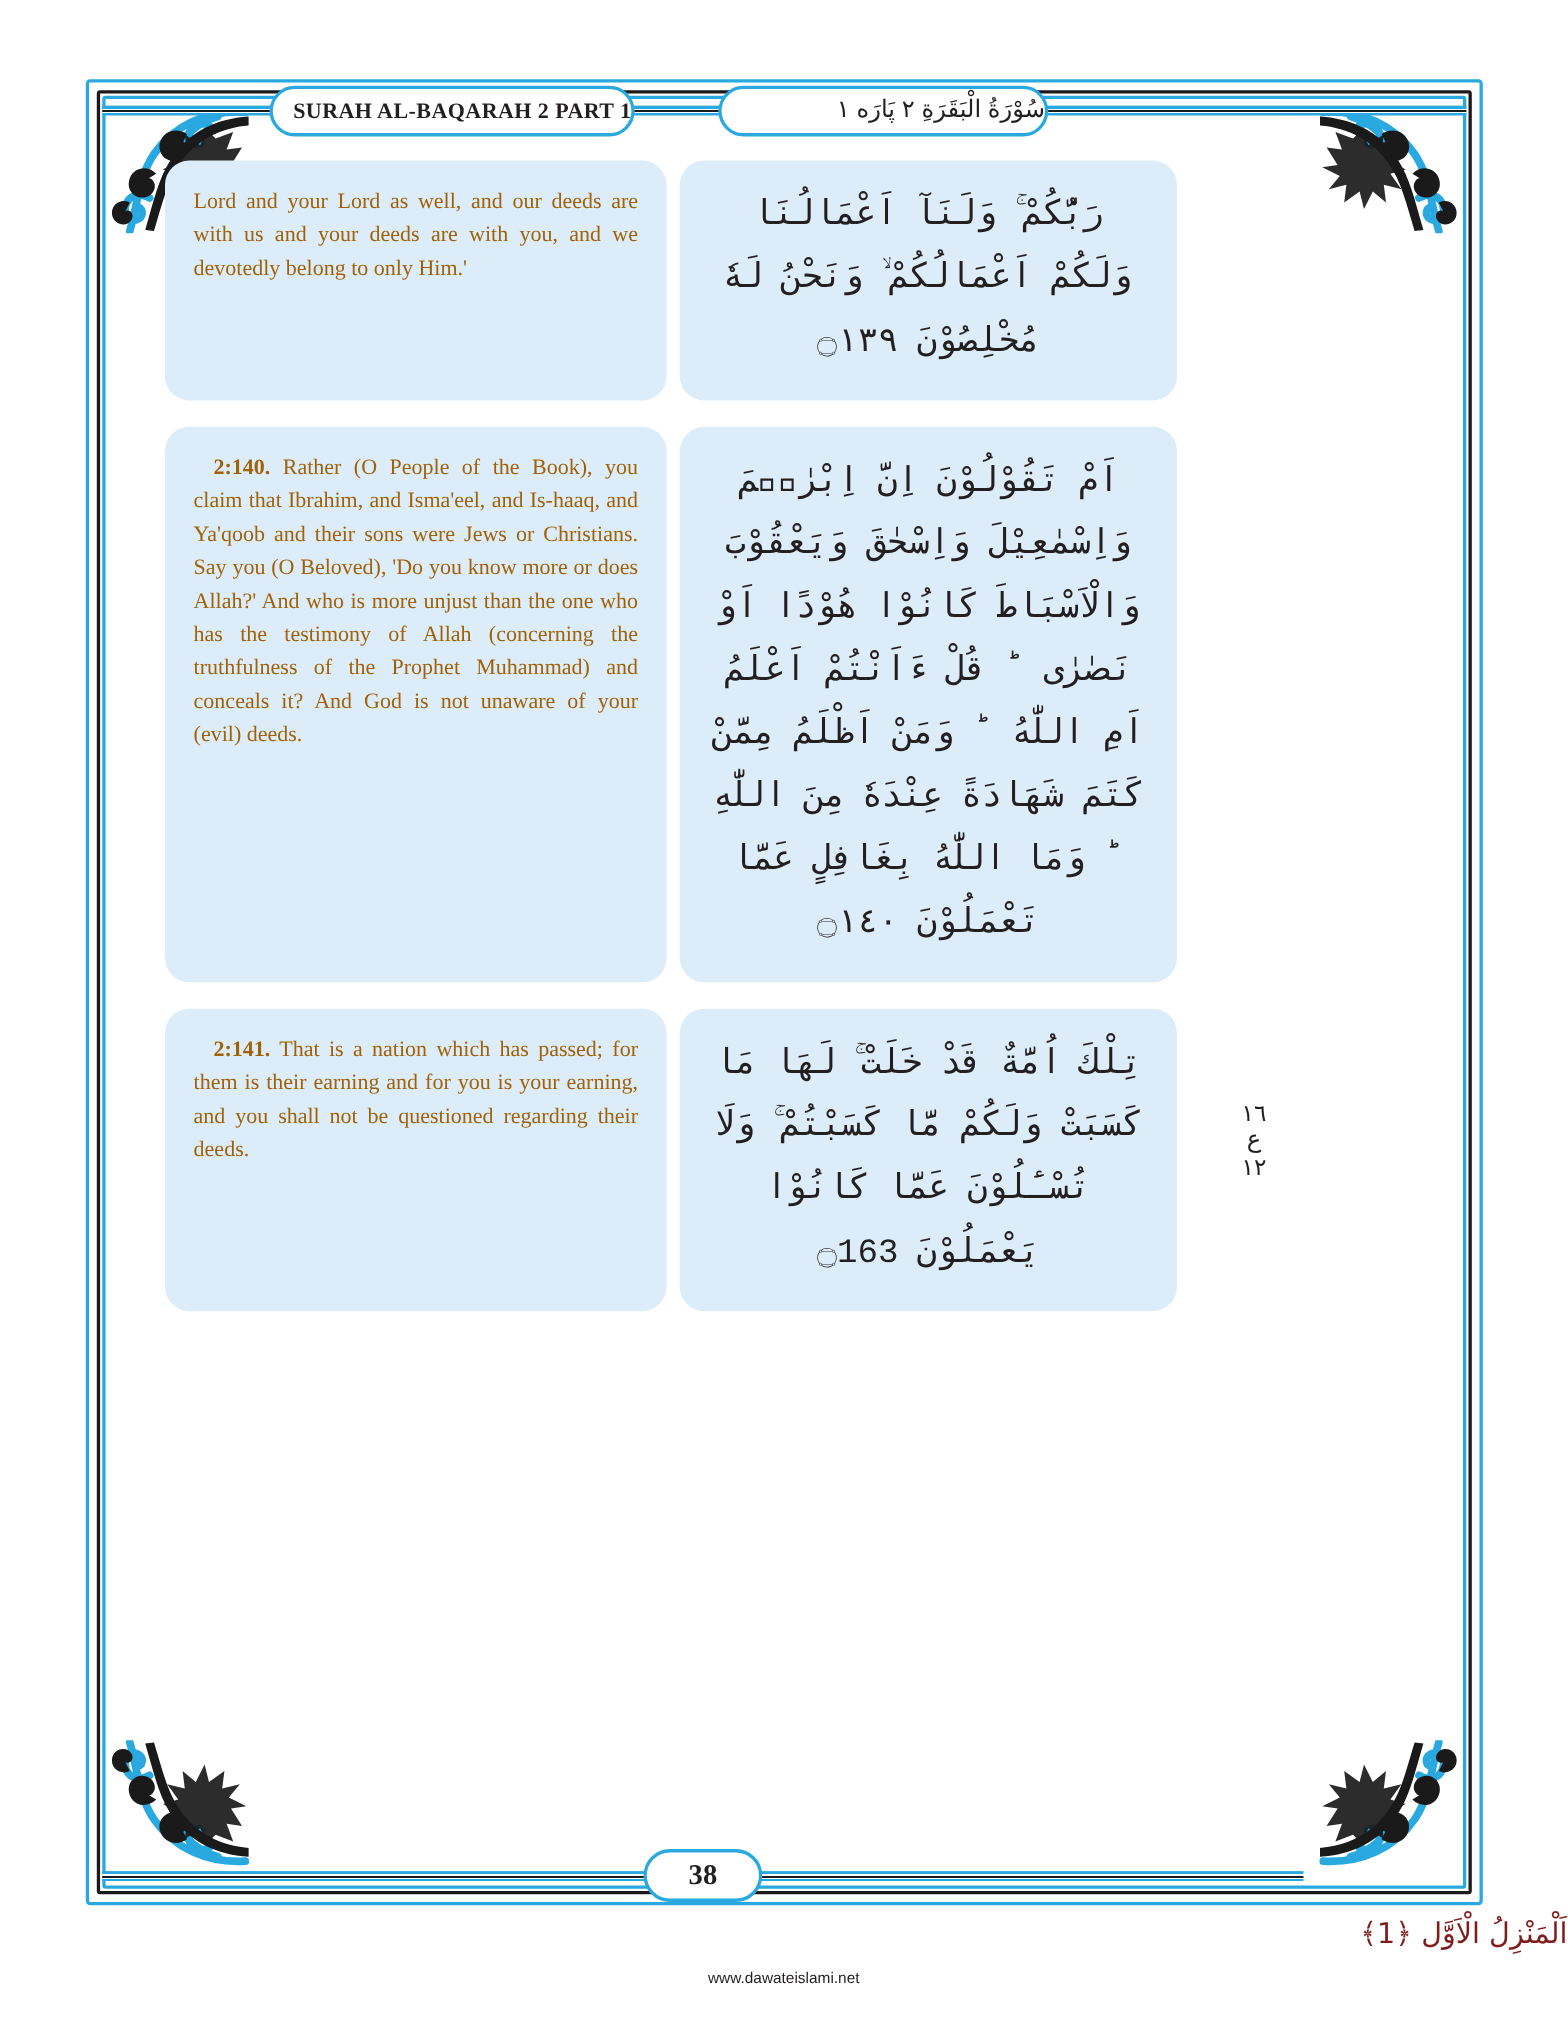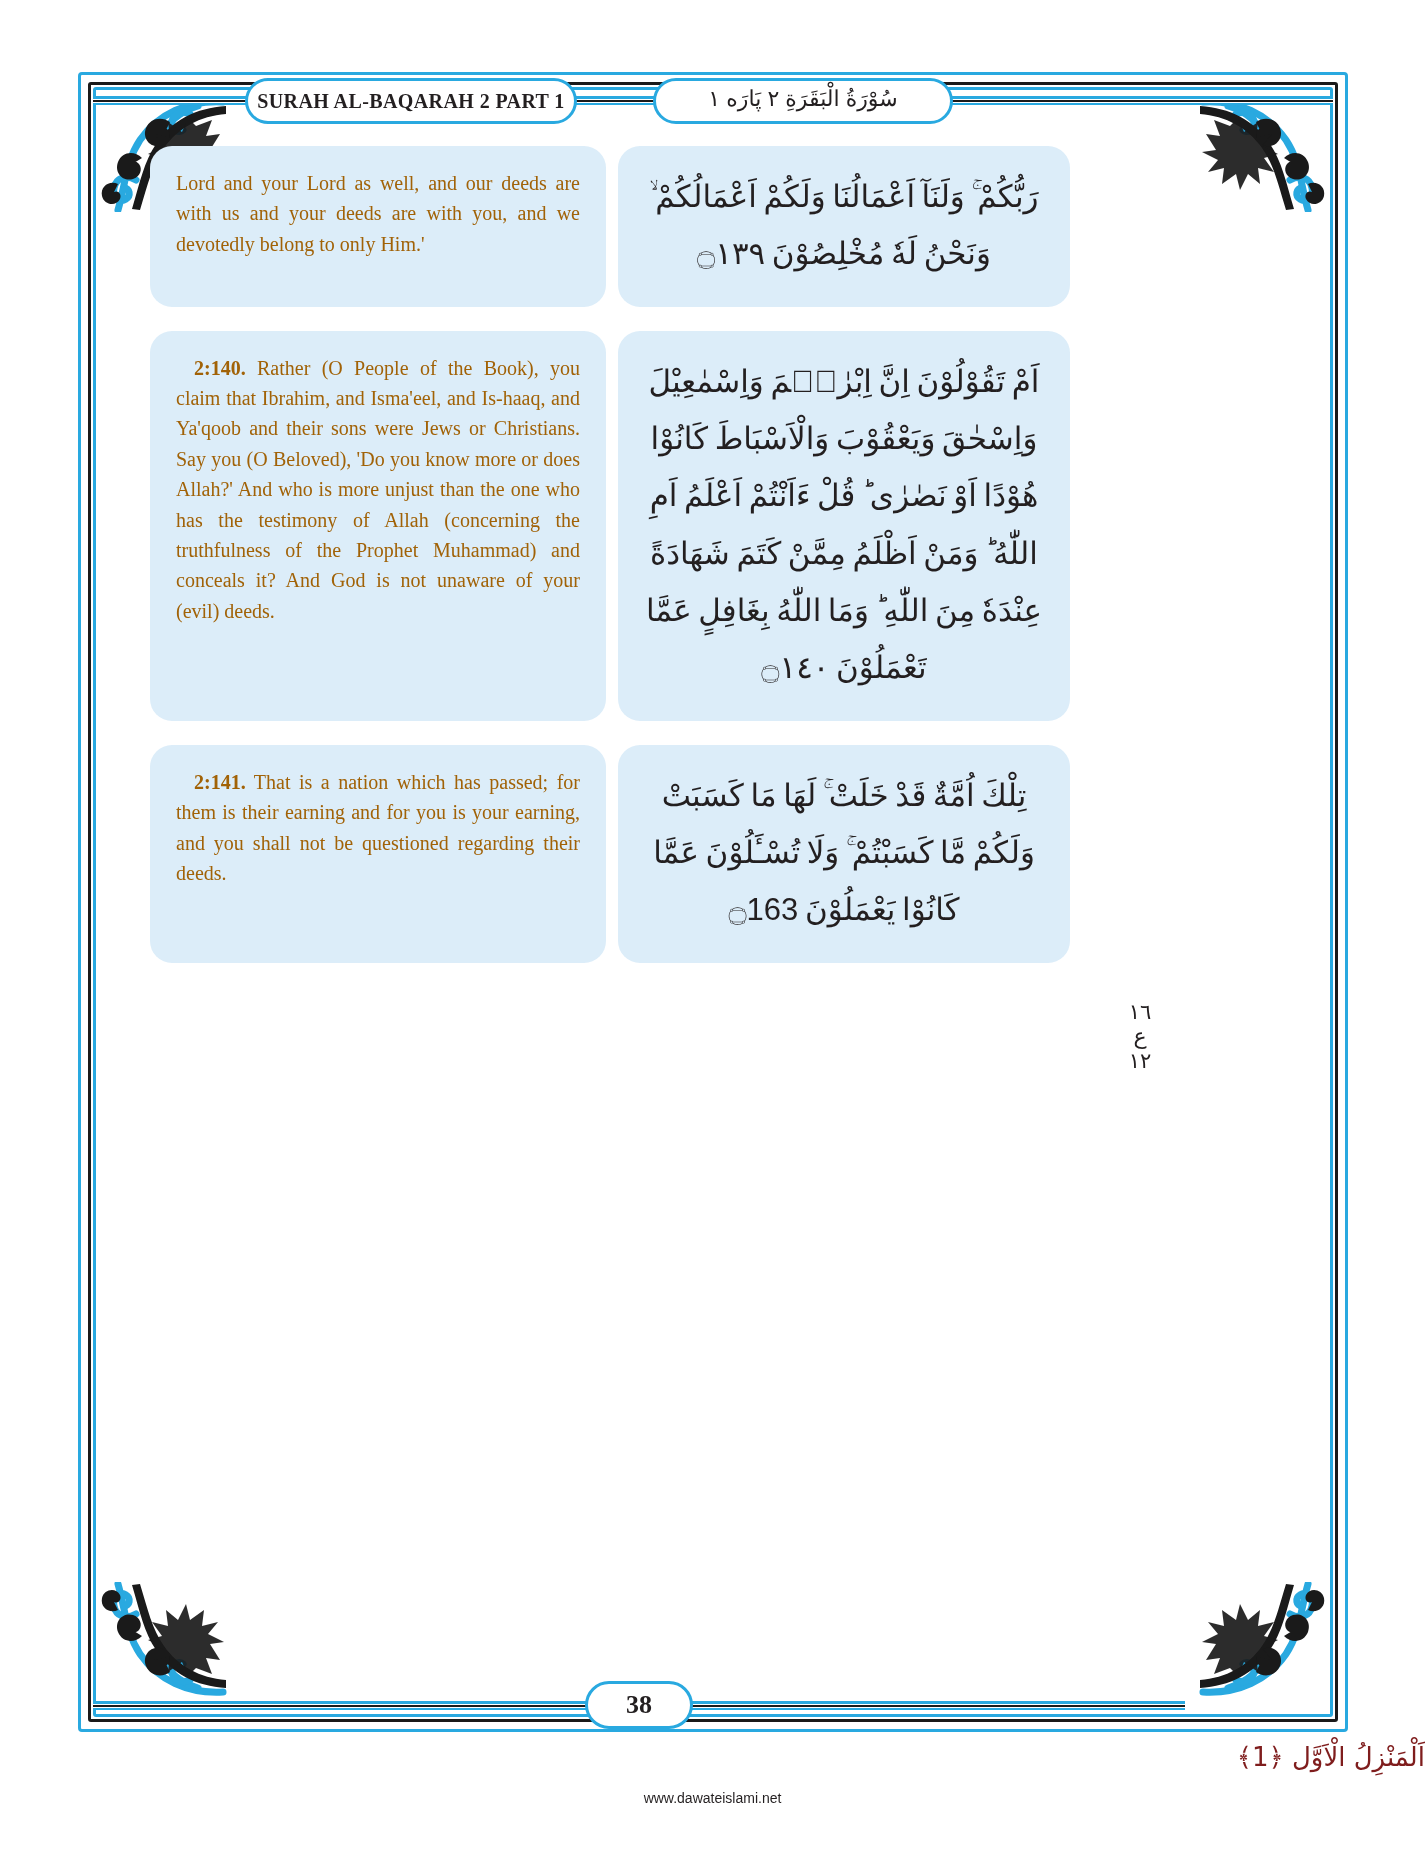--- a/index.html
+++ b/index.html
@@ -61,21 +61,21 @@
         #29a9e0 7px, #29a9e0 9px);
   }
   .title-pill {
     position: absolute;
     background: #ffffff;
     border: 3px solid #29a9e0;
     border-radius: 28px;
     height: 46px;
     display: flex;
     align-items: center;
-    justify-content: center;
+    justify-content: flex-end;
     top: 0px;
   }
   .pill-left {
     left: 152px;
     width: 332px;
   }
   .pill-left .t {
     font-family: "Liberation Serif", serif;
     font-weight: bold;
     font-size: 20px;
@@ -192,21 +192,21 @@
     text-justify: inter-word;
     hyphens: none;
   }
   .en-text .vnum {
     font-weight: bold;
     margin-left: 18px;
   }
 
   .ar-text {
     direction: rtl;
-    font-family: Liberation Sans, sans-serif;
+    font-family: Liberation Mono, monospace;
     font-size: 31px;
     line-height: 1.85;
     color: #231f20;
     text-align: center;
     word-spacing: -2px;
   }
 
   
   .ruku {
     position: absolute;

